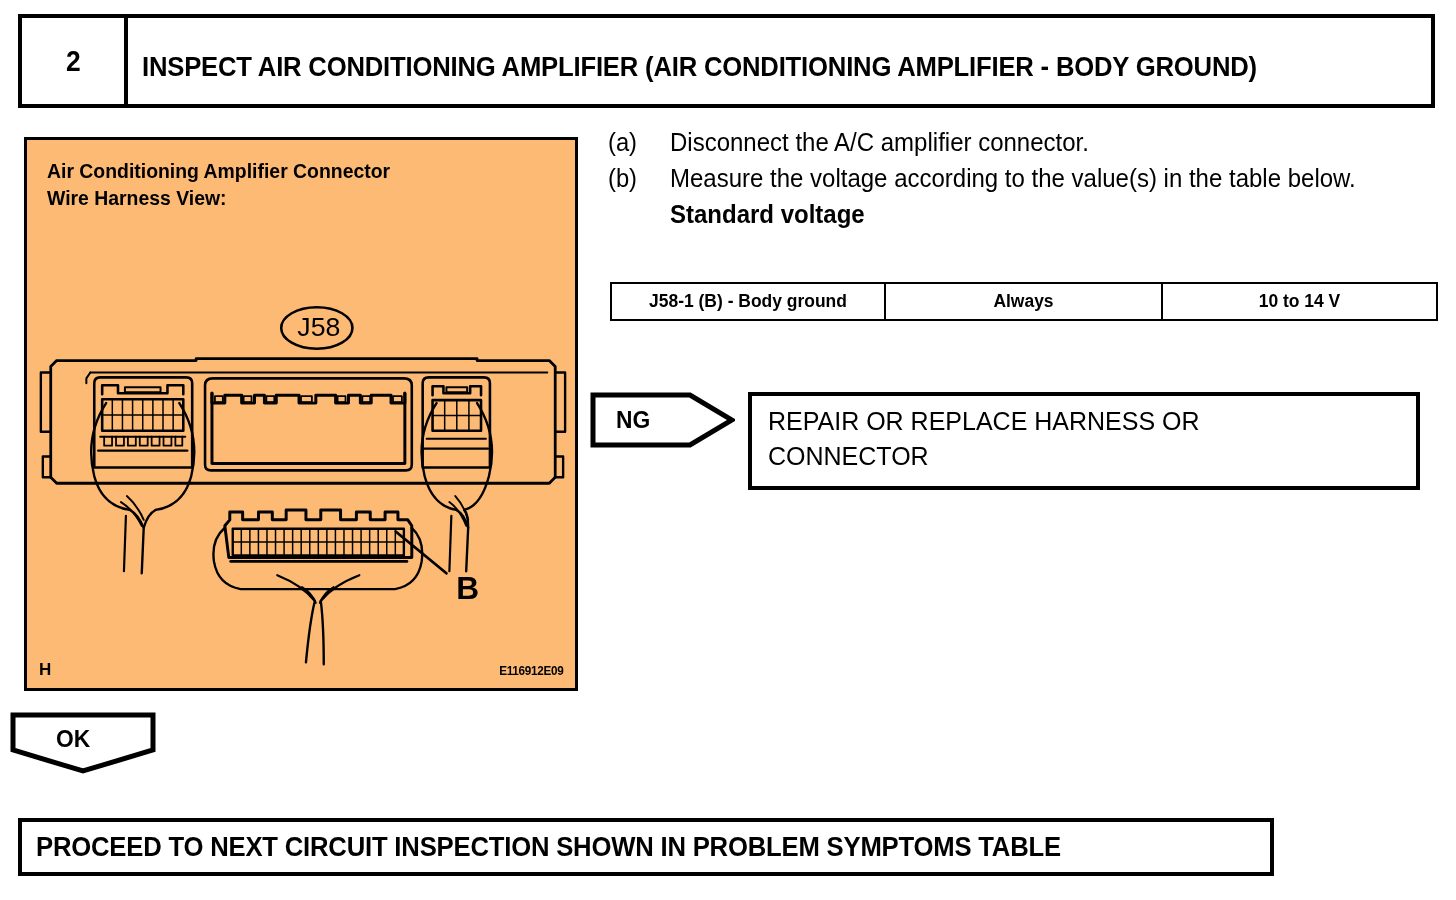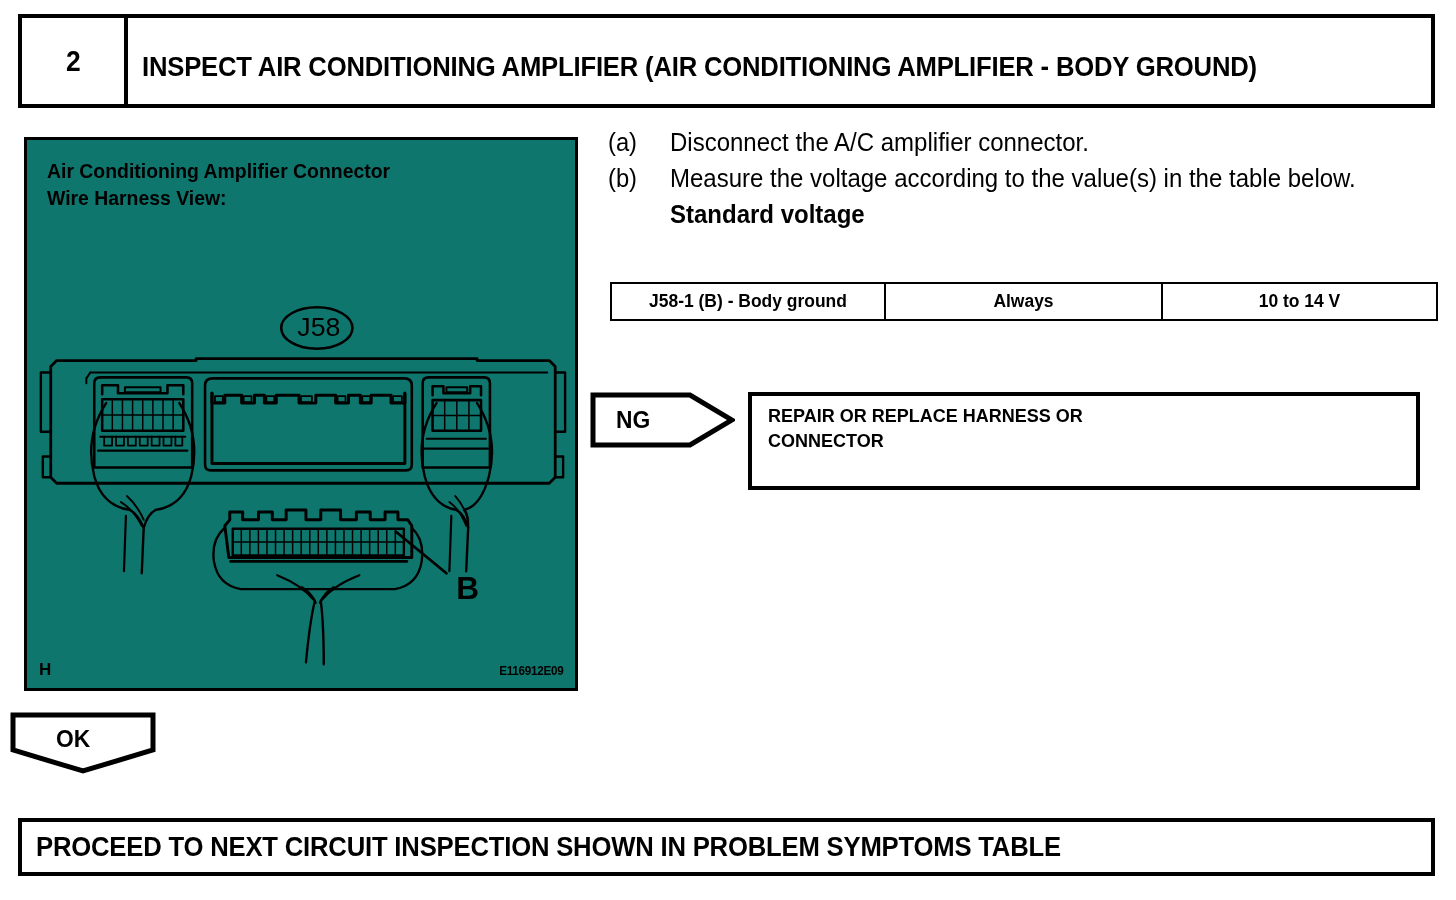--- a/index.html
+++ b/index.html
@@ -62,21 +62,21 @@
 
   
   .illus-box {
     position: absolute;
     left: 24px;
     top: 137px;
     width: 554px;
     height: 554px;
     border: 3px solid #000;
     box-sizing: border-box;
-    background: #0f766e;
+    background: #fdba74;
   }
   .illus-caption {
     position: absolute;
     left: 20px;
     top: 18px;
     font-size: 20px;
     font-weight: bold;
     line-height: 1.35;
     white-space: pre-line;
     transform: scaleX(0.97);
@@ -193,22 +193,22 @@
     position: absolute;
     left: 158px;
     top: 0;
     width: 672px;
     height: 98px;
     border: 4px solid #000;
     box-sizing: border-box;
     padding: 8px 0 0 16px;
   }
   .ng-result-text {
-    font-size: 18px;
-    font-weight: bold;
+    font-size: 25px;
+    font-weight: normal;
     line-height: 1.38;
     white-space: pre-line;
     transform: scaleX(0.96);
     transform-origin: left top;
   }
 
   
   .ok-arrow-wrap {
     position: absolute;
     left: 10px;
@@ -224,21 +224,21 @@
     font-weight: bold;
     transform: scaleX(0.95);
     transform-origin: left top;
   }
 
   
   .footer-box {
     position: absolute;
     left: 18px;
     top: 818px;
-    width: 1417px;
+    width: 1256px;
     height: 58px;
     border: 4px solid #000;
     box-sizing: border-box;
     display: flex;
     align-items: center;
     padding-left: 14px;
   }
   .footer-text {
     font-size: 27px;
     font-weight: bold;

